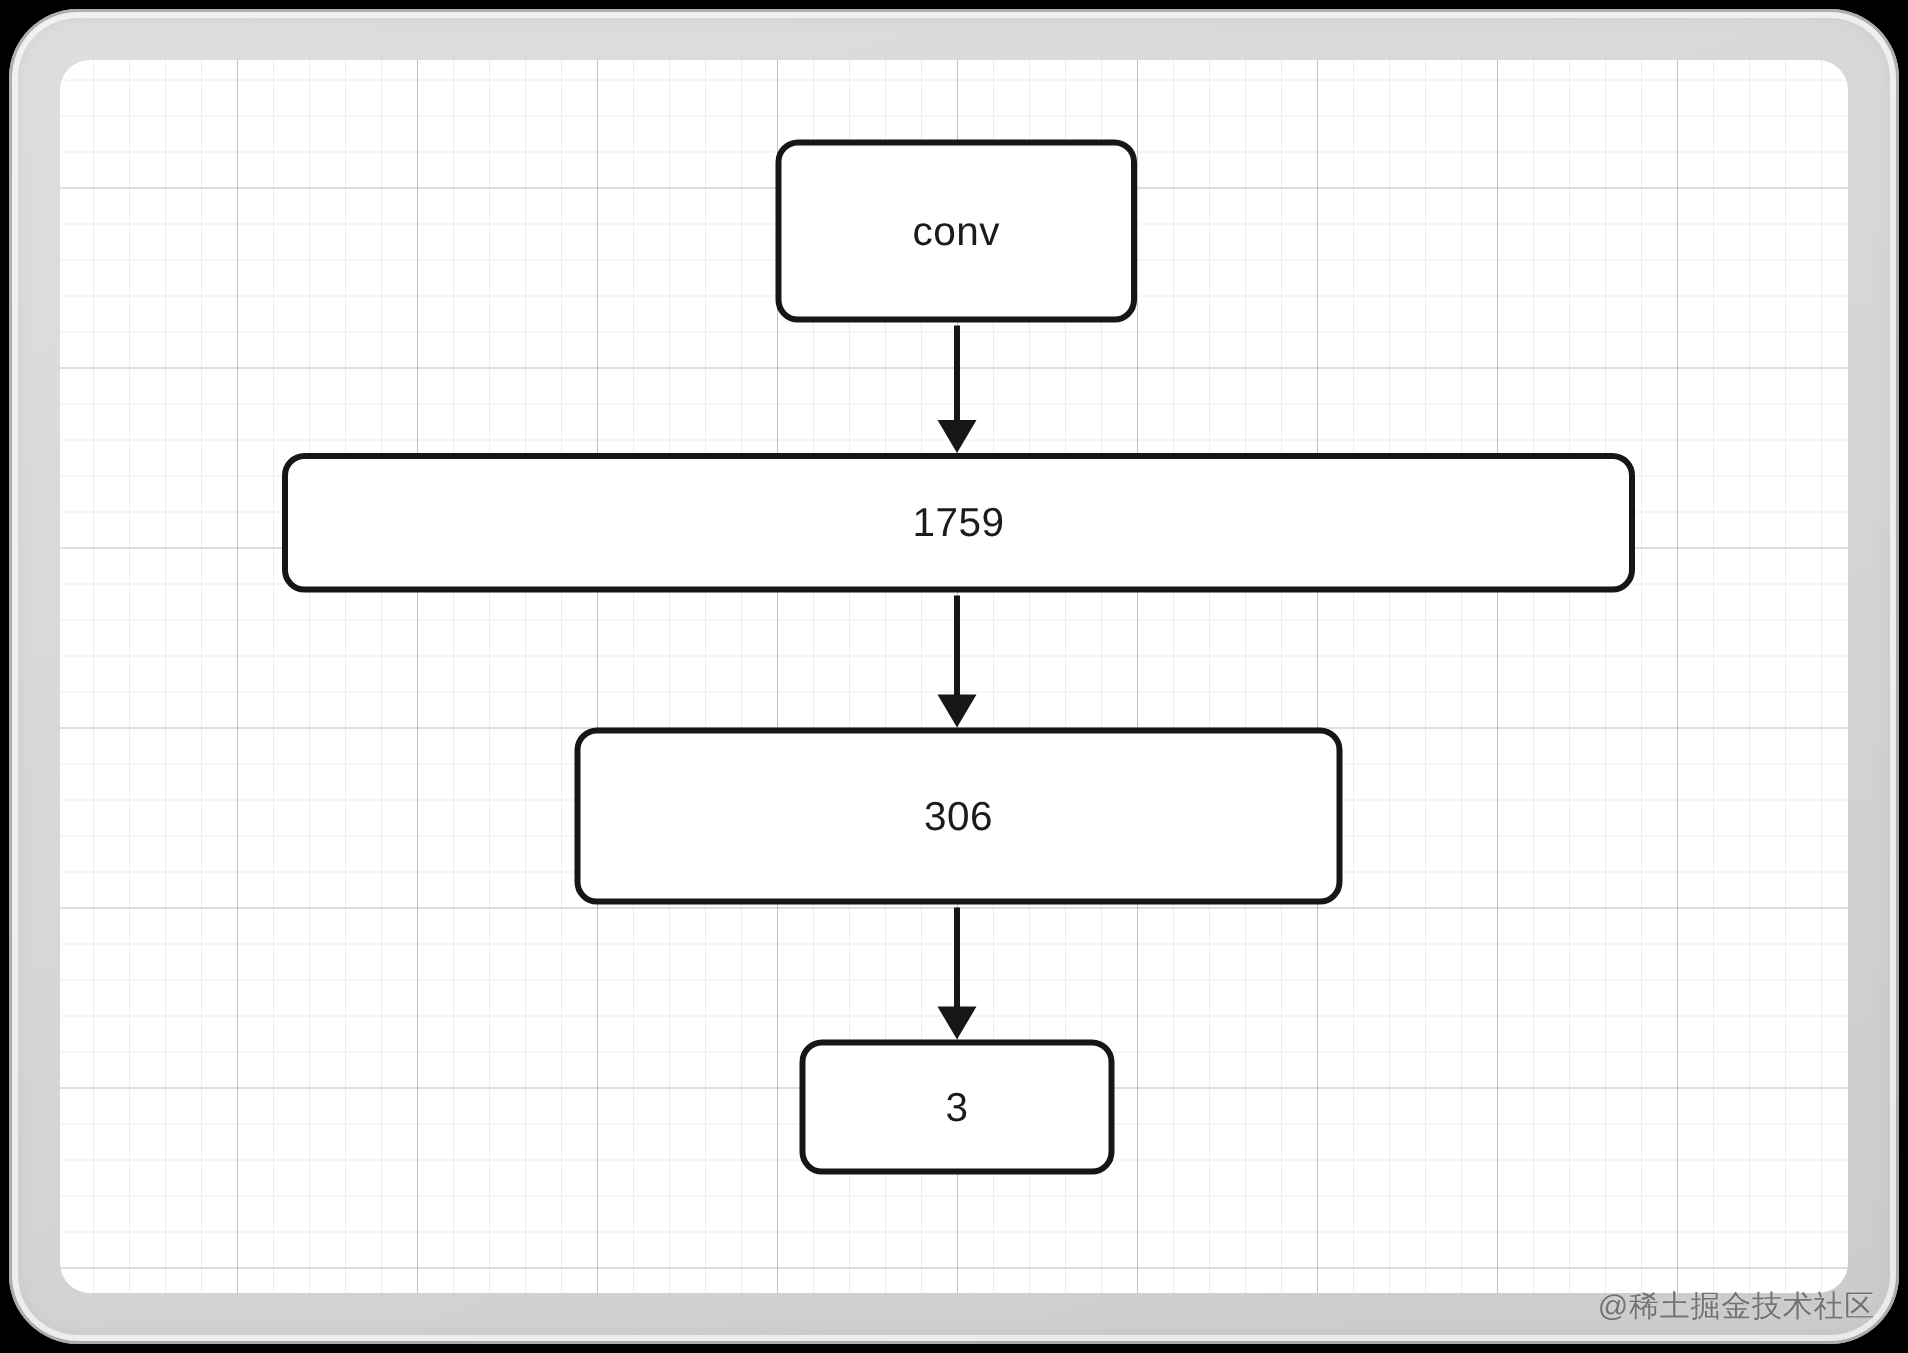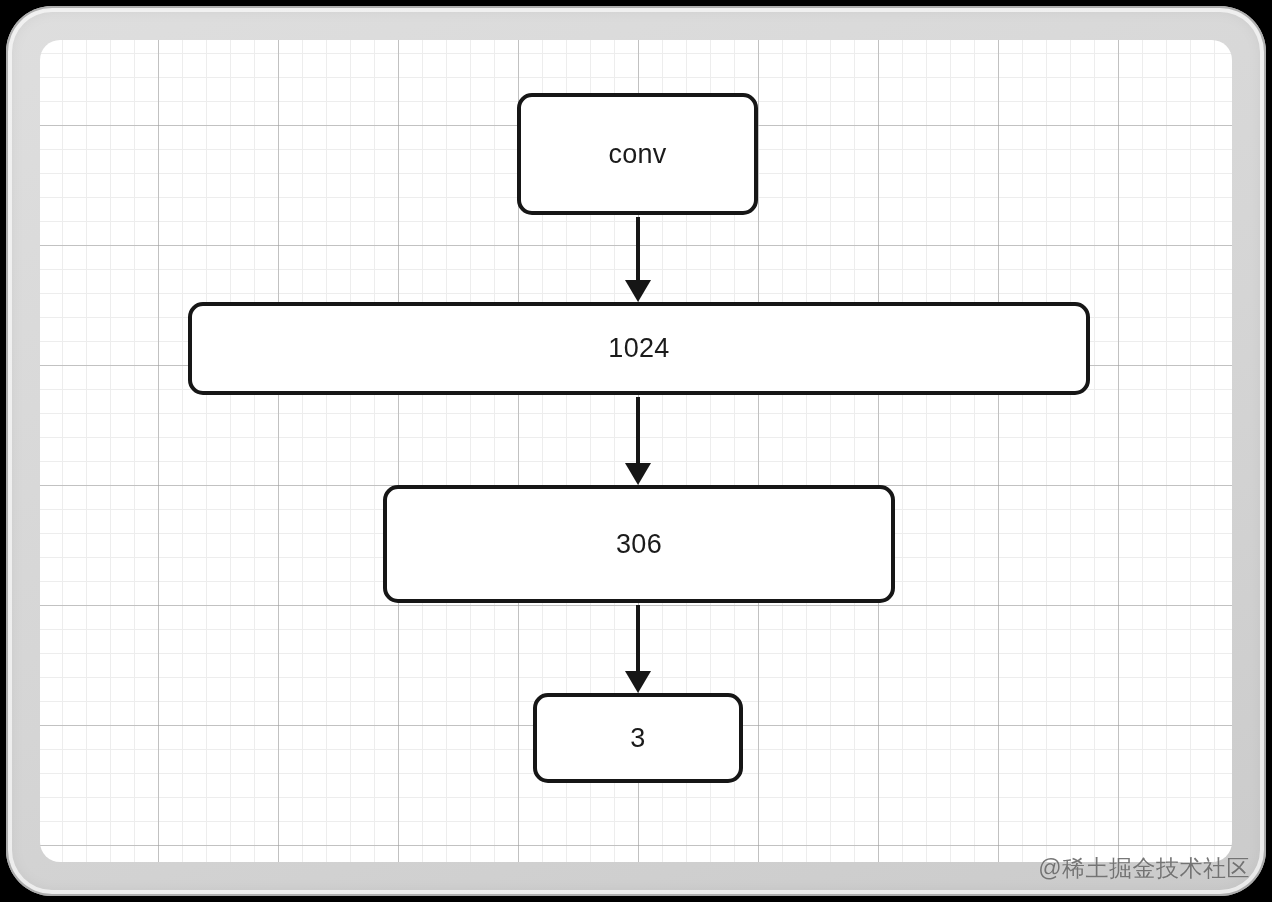--- a/index.html
+++ b/index.html
@@ -50,21 +50,21 @@
     letter-spacing: .3px;
   }
   .node-conv { left: 477px; top:  53px; width: 241px; height: 122px; }
   .node-1024 { left: 148px; top: 262px; width: 902px; height:  93px; }
   .node-512  { left: 343px; top: 445px; width: 512px; height: 118px; }
   .node-3    { left: 493px; top: 653px; width: 210px; height:  90px; }
 
   .watermark {
     position: absolute;
     right: 16px; bottom: 12px;
-    font-size: 23px;
+    font-size: 20px;
     letter-spacing: .5px;
     color: rgba(95,95,95,.85);
     text-shadow: 0 0 1px rgba(255,255,255,.5);
     user-select: none;
   }
 </style>
 </head>
 <body>
 
 <div class="stage">
@@ -83,21 +83,21 @@
         <g stroke="#161616" fill="#161616">
           <line x1="598" y1="565" x2="598" y2="632" stroke-width="4"></line>
           <polygon points="585,631 611,631 598,653" stroke="none"></polygon>
         </g>
       </svg>
 
       <div class="node node-conv">
         <span>conv</span>
       </div>
       <div class="node node-1024">
-        <span>1024</span>
+        <span>1759</span>
       </div>
       <div class="node node-512">
         <span>306</span>
       </div>
       <div class="node node-3">
         <span>3</span>
       </div>
 
     </div>
 

